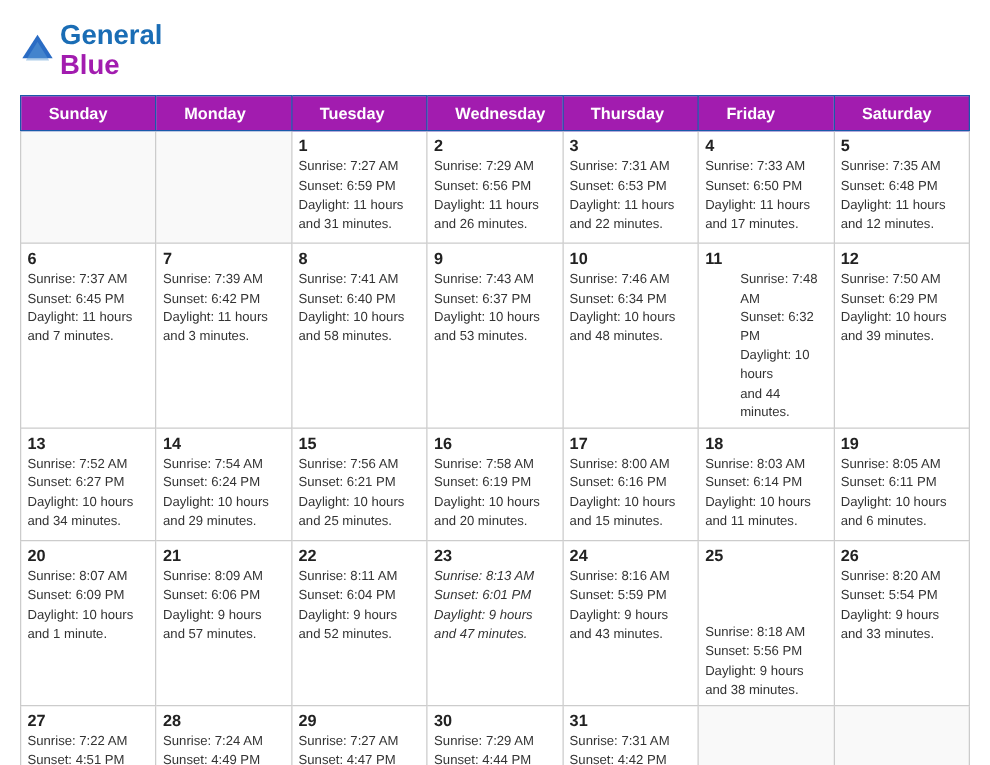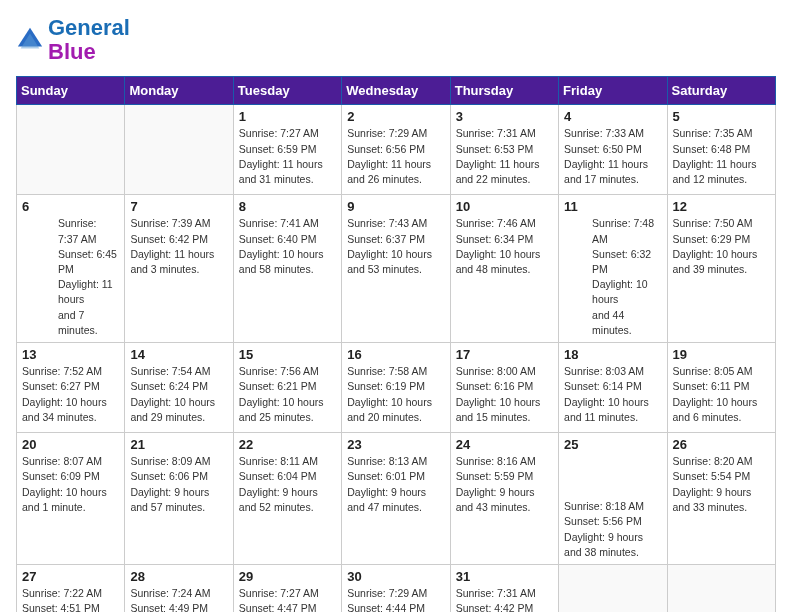--- a/index.html
+++ b/index.html
@@ -45,25 +45,25 @@
     .location {
       font-size: 16px;
       color: #555;
     }
     table {
       width: 100%;
       border-collapse: collapse;
       table-layout: fixed;
     }
     th {
-      background: #4c1d95;
+      background: #a21caf;
       color: #fff;
       font-size: 13px;
       font-weight: bold;
-      padding: 6px 4px;
+      padding: 6px 22px;
       text-align: left;
       border: 1px solid #1a5aaa;
     }
     td {
       border: 1px solid #ccc;
       vertical-align: top;
       padding: 4px 5px;
       font-size: 11px;
       color: #333;
       height: 90px;
@@ -157,21 +157,21 @@
           <span class="day-num">5</span>
           <div class="day-info" style="white-space: pre-line;">Sunrise: 7:35 AM
 Sunset: 6:48 PM
 Daylight: 11 hours
 and 12 minutes.</div>
         </td>
       </tr>
       <tr>
         <td>
           <span class="day-num">6</span>
-          <div class="day-info" style="white-space: pre-line; margin-left: 36px;">Sunrise: 7:37 AM
+          <div class="day-info" style="white-space: pre-line;">Sunrise: 7:37 AM
 Sunset: 6:45 PM
 Daylight: 11 hours
 and 7 minutes.</div>
         </td>
         <td>
           <span class="day-num">7</span>
           <div class="day-info" style="white-space: pre-line;">Sunrise: 7:39 AM
 Sunset: 6:42 PM
 Daylight: 11 hours
 and 3 minutes.</div>
@@ -280,21 +280,21 @@
         </td>
         <td>
           <span class="day-num">22</span>
           <div class="day-info" style="white-space: pre-line;">Sunrise: 8:11 AM
 Sunset: 6:04 PM
 Daylight: 9 hours
 and 52 minutes.</div>
         </td>
         <td>
           <span class="day-num">23</span>
-          <div class="day-info" style="white-space: pre-line;">Sunrise: 8:13 AM
+          <div class="day-info" style="white-space: pre-line; font-style: italic;">Sunrise: 8:13 AM
 Sunset: 6:01 PM
 Daylight: 9 hours
 and 47 minutes.</div>
         </td>
         <td>
           <span class="day-num">24</span>
           <div class="day-info" style="white-space: pre-line;">Sunrise: 8:16 AM
 Sunset: 5:59 PM
 Daylight: 9 hours
 and 43 minutes.</div>

